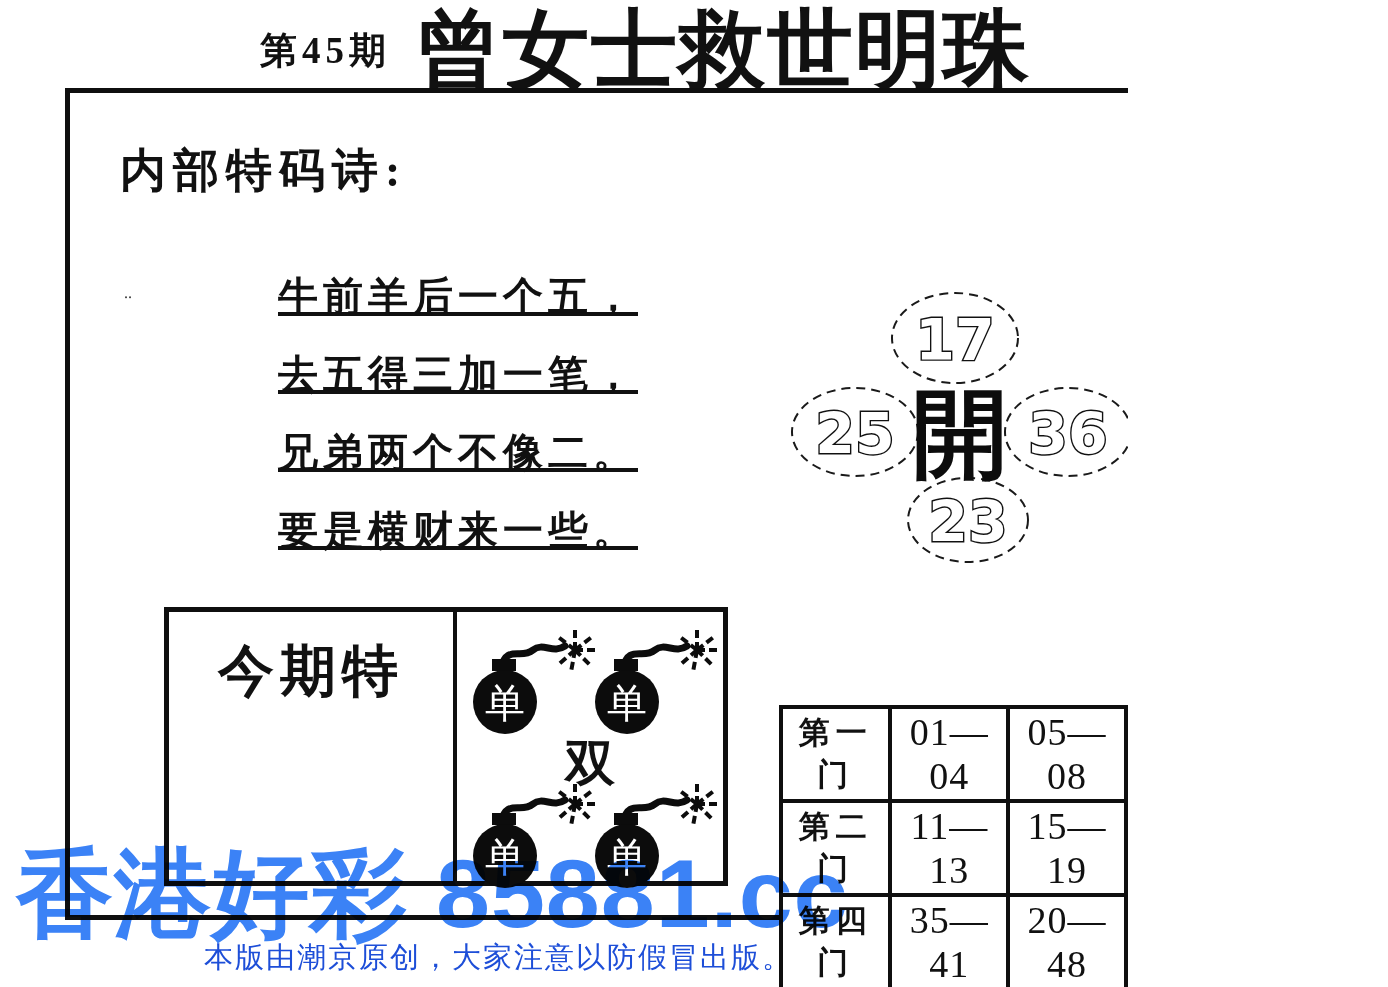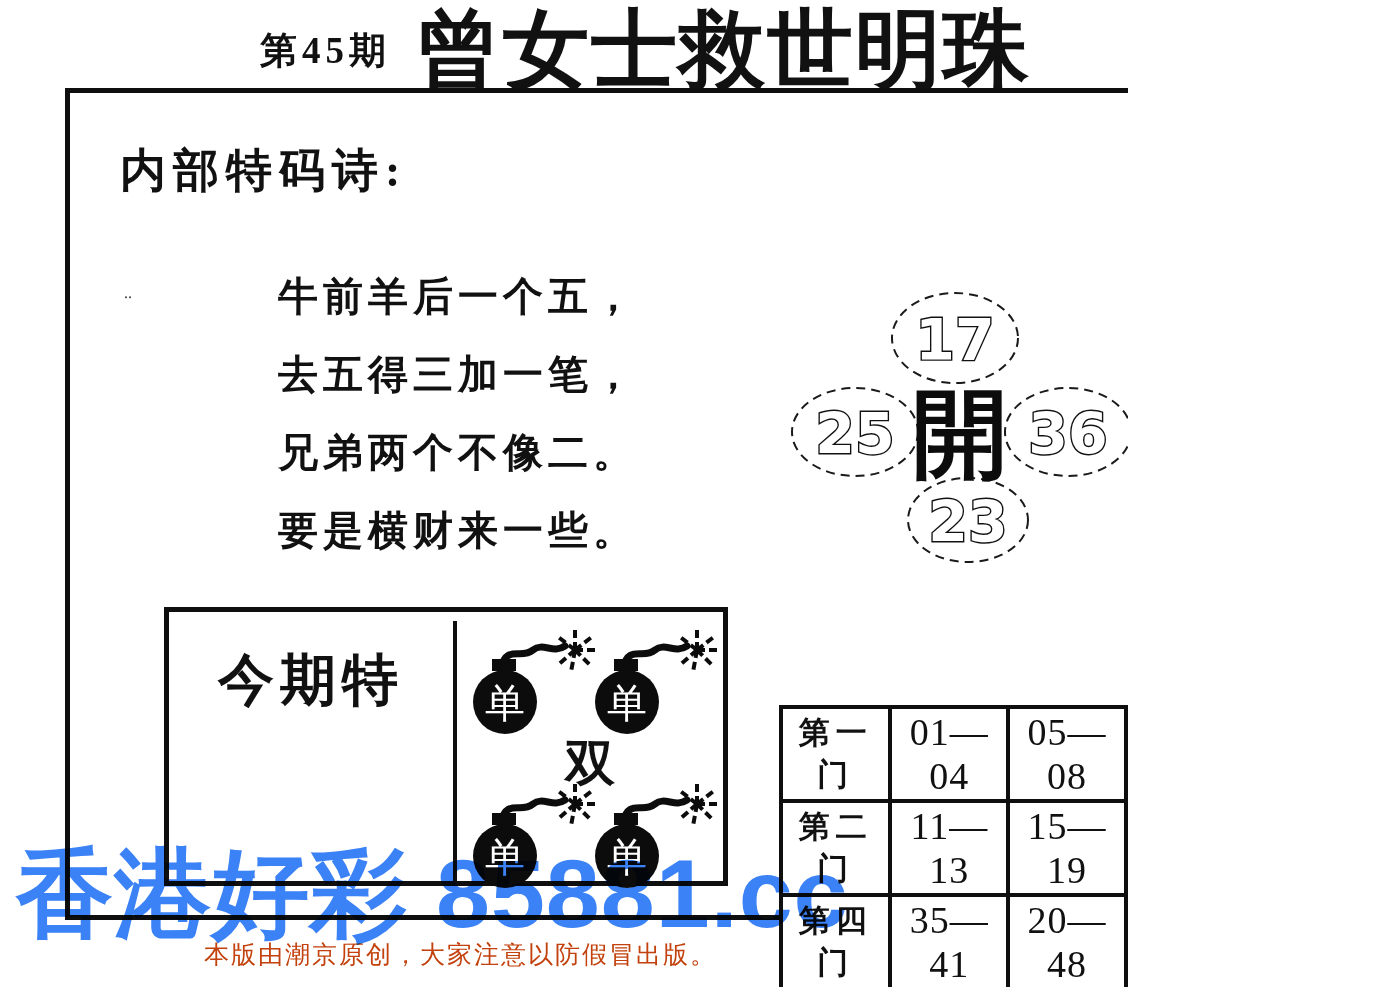--- a/index.html
+++ b/index.html
@@ -16,56 +16,56 @@
     font-size:86px;font-weight:bold;letter-spacing:2px;white-space:nowrap;
   }
   .outer-border{
     left:65px;top:88px;width:1226px;height:832px;
     border:5px solid #0f0f0f;box-sizing:border-box;
   }
   .poem-heading{
     left:120px;top:140px;font-size:46px;font-weight:bold;letter-spacing:7px;
   }
   .poem{
-    left:278px;top:258px;font-size:40px;font-weight:bold;letter-spacing:5px;
+    left:278px;top:258px;font-size:40px;font-weight:bold;letter-spacing:5px;text-decoration:underline;
   }
   .poem .poem-line{height:78px;line-height:78px;}
   .banner{
     left:1156px;top:267px;width:114px;height:345px;background:#0a0a0a;
     display:flex;flex-direction:column;align-items:center;justify-content:space-between;
     padding:22px 0;box-sizing:border-box;
   }
   .banner span{color:#ffffff;font-size:52px;font-weight:bold;line-height:1;}
   .pred-box{
     left:164px;top:607px;width:564px;height:279px;
     border:5px solid #0f0f0f;box-sizing:border-box;display:flex;
   }
   .pred-left{
     width:288px;border-right:4px solid #0f0f0f;box-sizing:border-box;
     display:flex;flex-direction:column;justify-content:space-between;
-    align-items:center;padding:22px 0 18px 0;margin-top:9px;
+    align-items:center;padding:22px 0 18px 0;
   }
   .pred-left div{font-size:56px;font-weight:bold;letter-spacing:6px;white-space:nowrap;}
   .pred-right{position:relative;flex:1;overflow:visible;}
   .bomb{position:absolute;width:130px;height:112px;}
   .even-char{
     position:absolute;left:0;top:118px;width:100%;text-align:center;
     font-size:50px;font-weight:bold;
   }
   .gate-table{
     left:779px;top:705px;border-collapse:collapse;table-layout:fixed;
   }
   .gate-table td{
     border:4px solid #0f0f0f;text-align:center;vertical-align:middle;
     height:58px;background:#fff;
   }
   .gate-table .gate-label{width:138px;font-size:31px;font-weight:bold;letter-spacing:6px;}
   .gate-table .gate-range{width:149px;font-size:38px;letter-spacing:1px;}
   .footer-note{
-    left:204px;top:938px;font-size:25px;letter-spacing:2px;color:#c2410c;z-index:10;
+    left:204px;top:938px;font-size:29px;letter-spacing:2px;color:#1d4ed8;z-index:10;
   }
   .watermark{
     left:16px;top:845px;font-family:"Liberation Sans",sans-serif;
     font-size:97px;font-weight:bold;letter-spacing:1px;white-space:nowrap;
     color:#3b82f6;z-index:60;mix-blend-mode:multiply;line-height:1;
   }
   .speck-a{left:124px;top:282px;font-size:15px;color:#333;letter-spacing:2px;}
   .speck-b{
     left:1274px;top:118px;width:7px;height:10px;background:#111;
     border-radius:45% 55% 60% 40%;transform:rotate(38deg);

